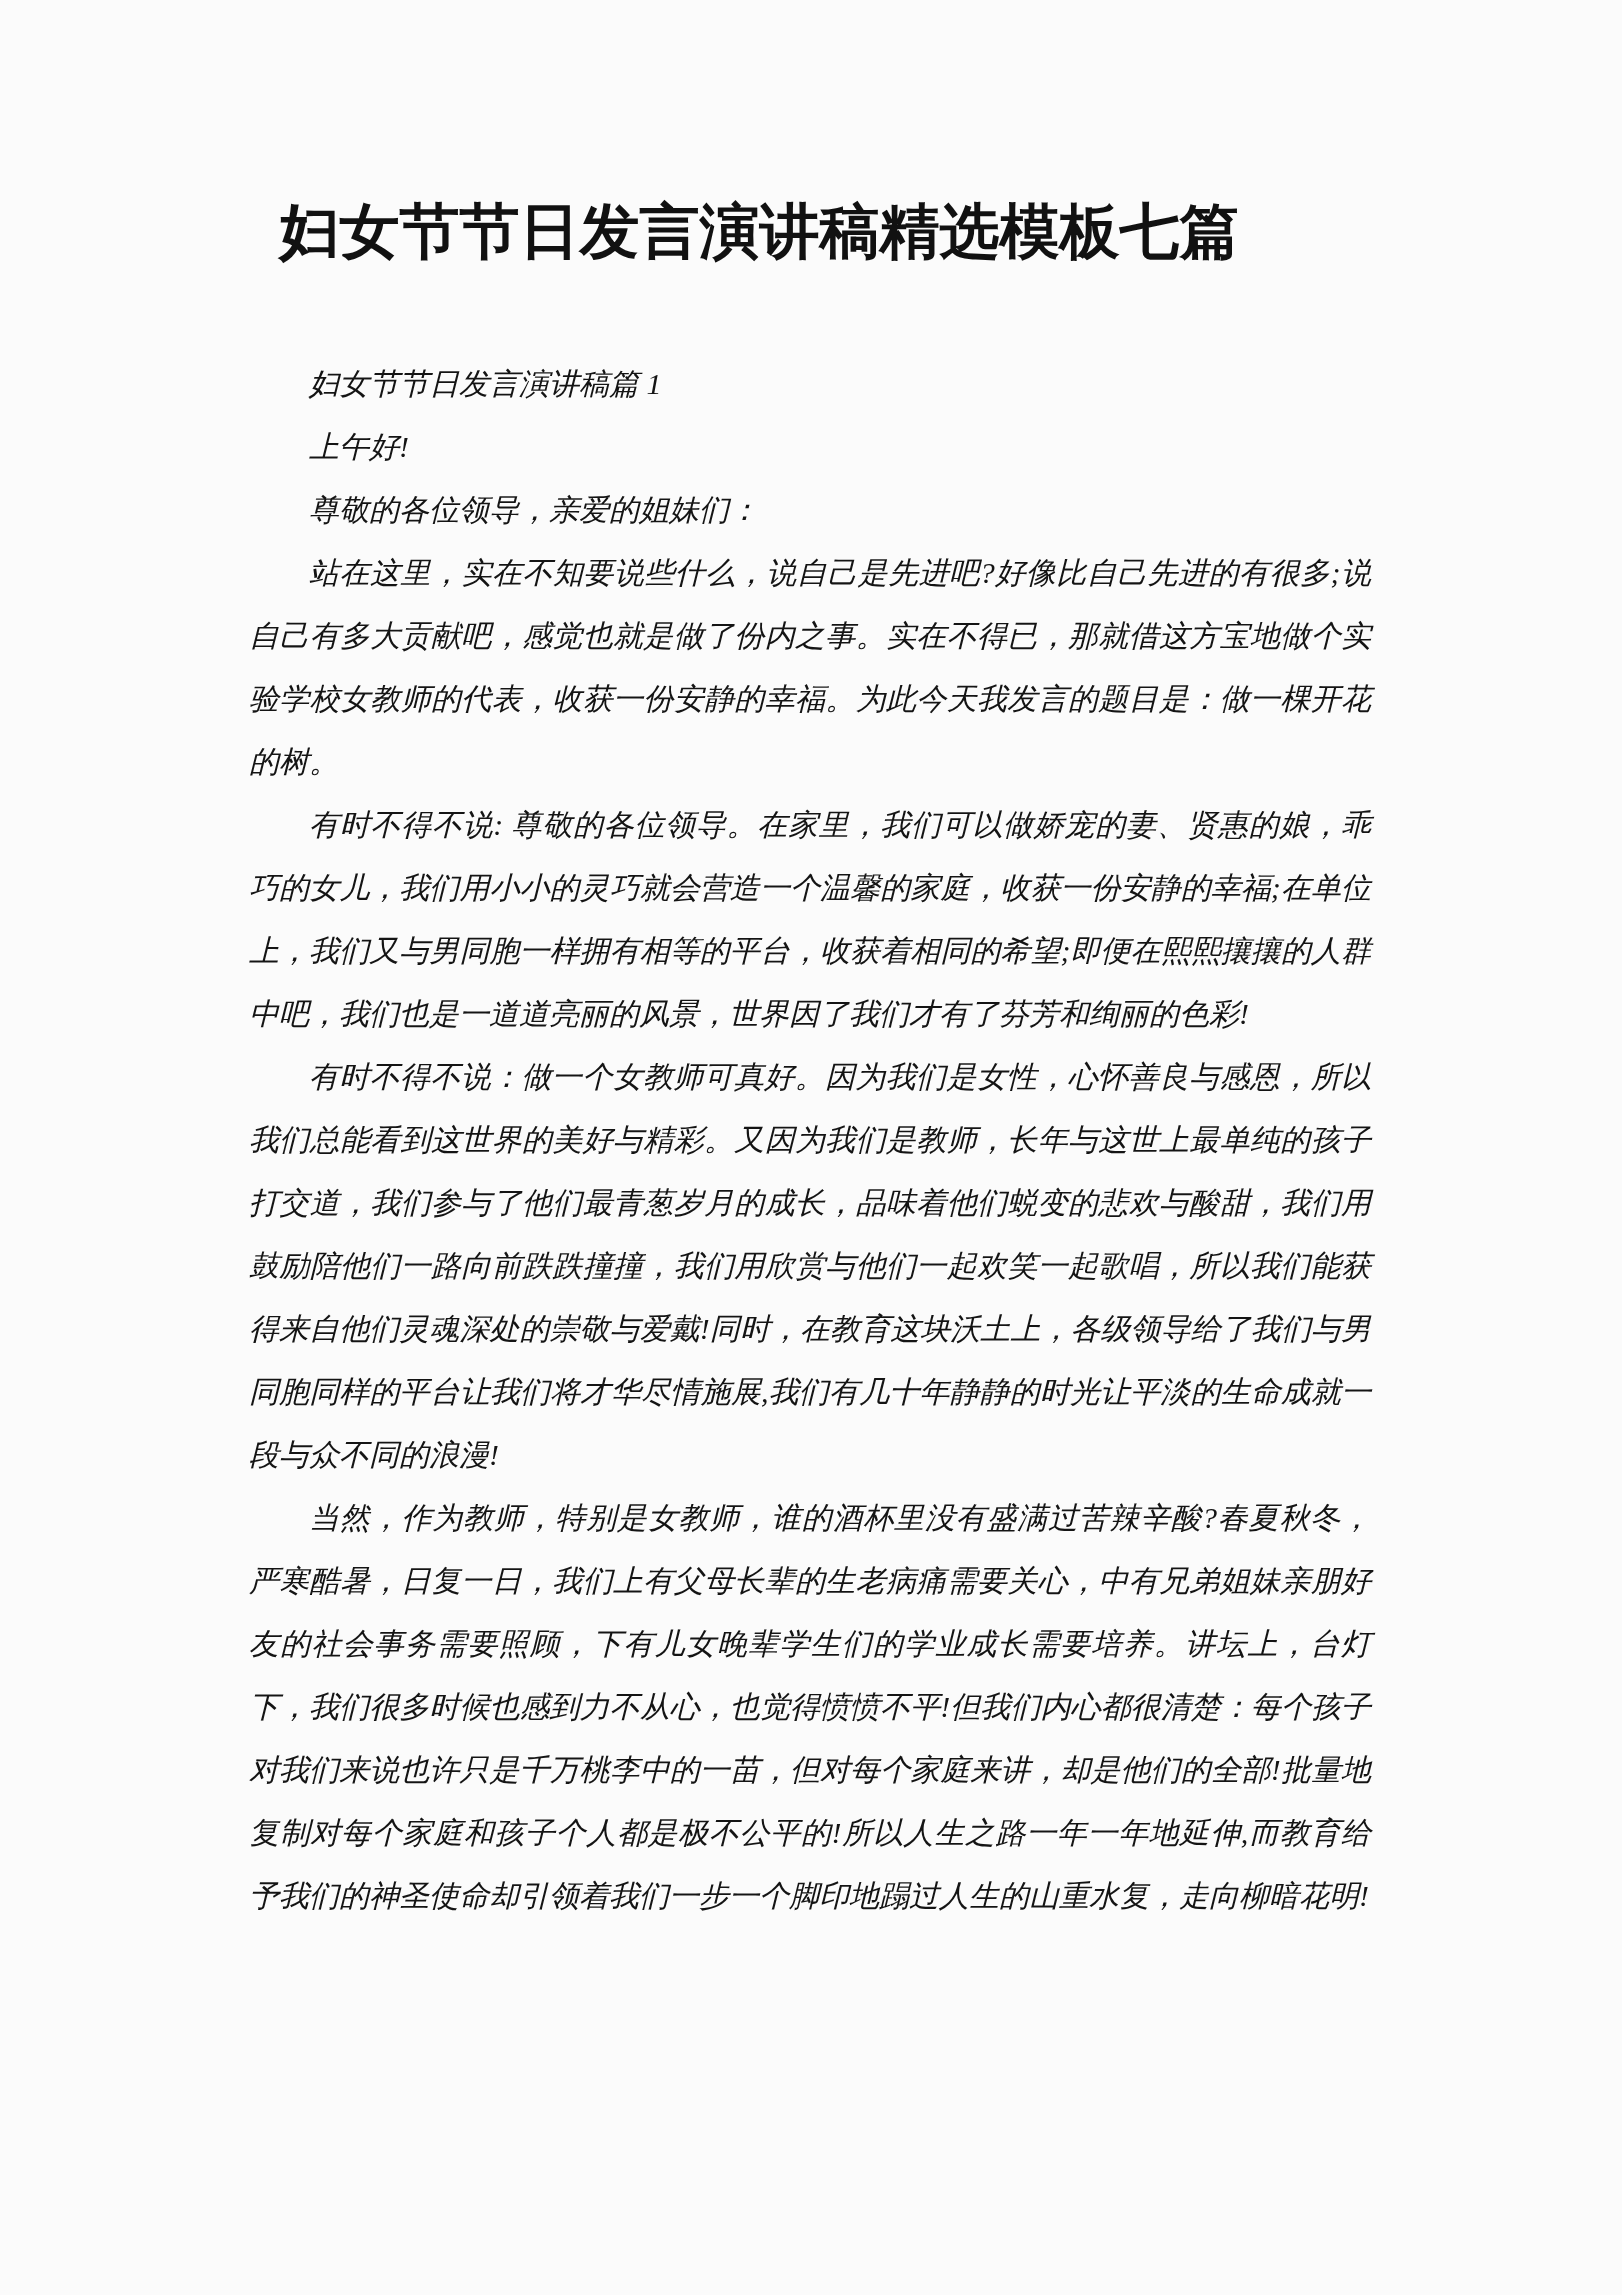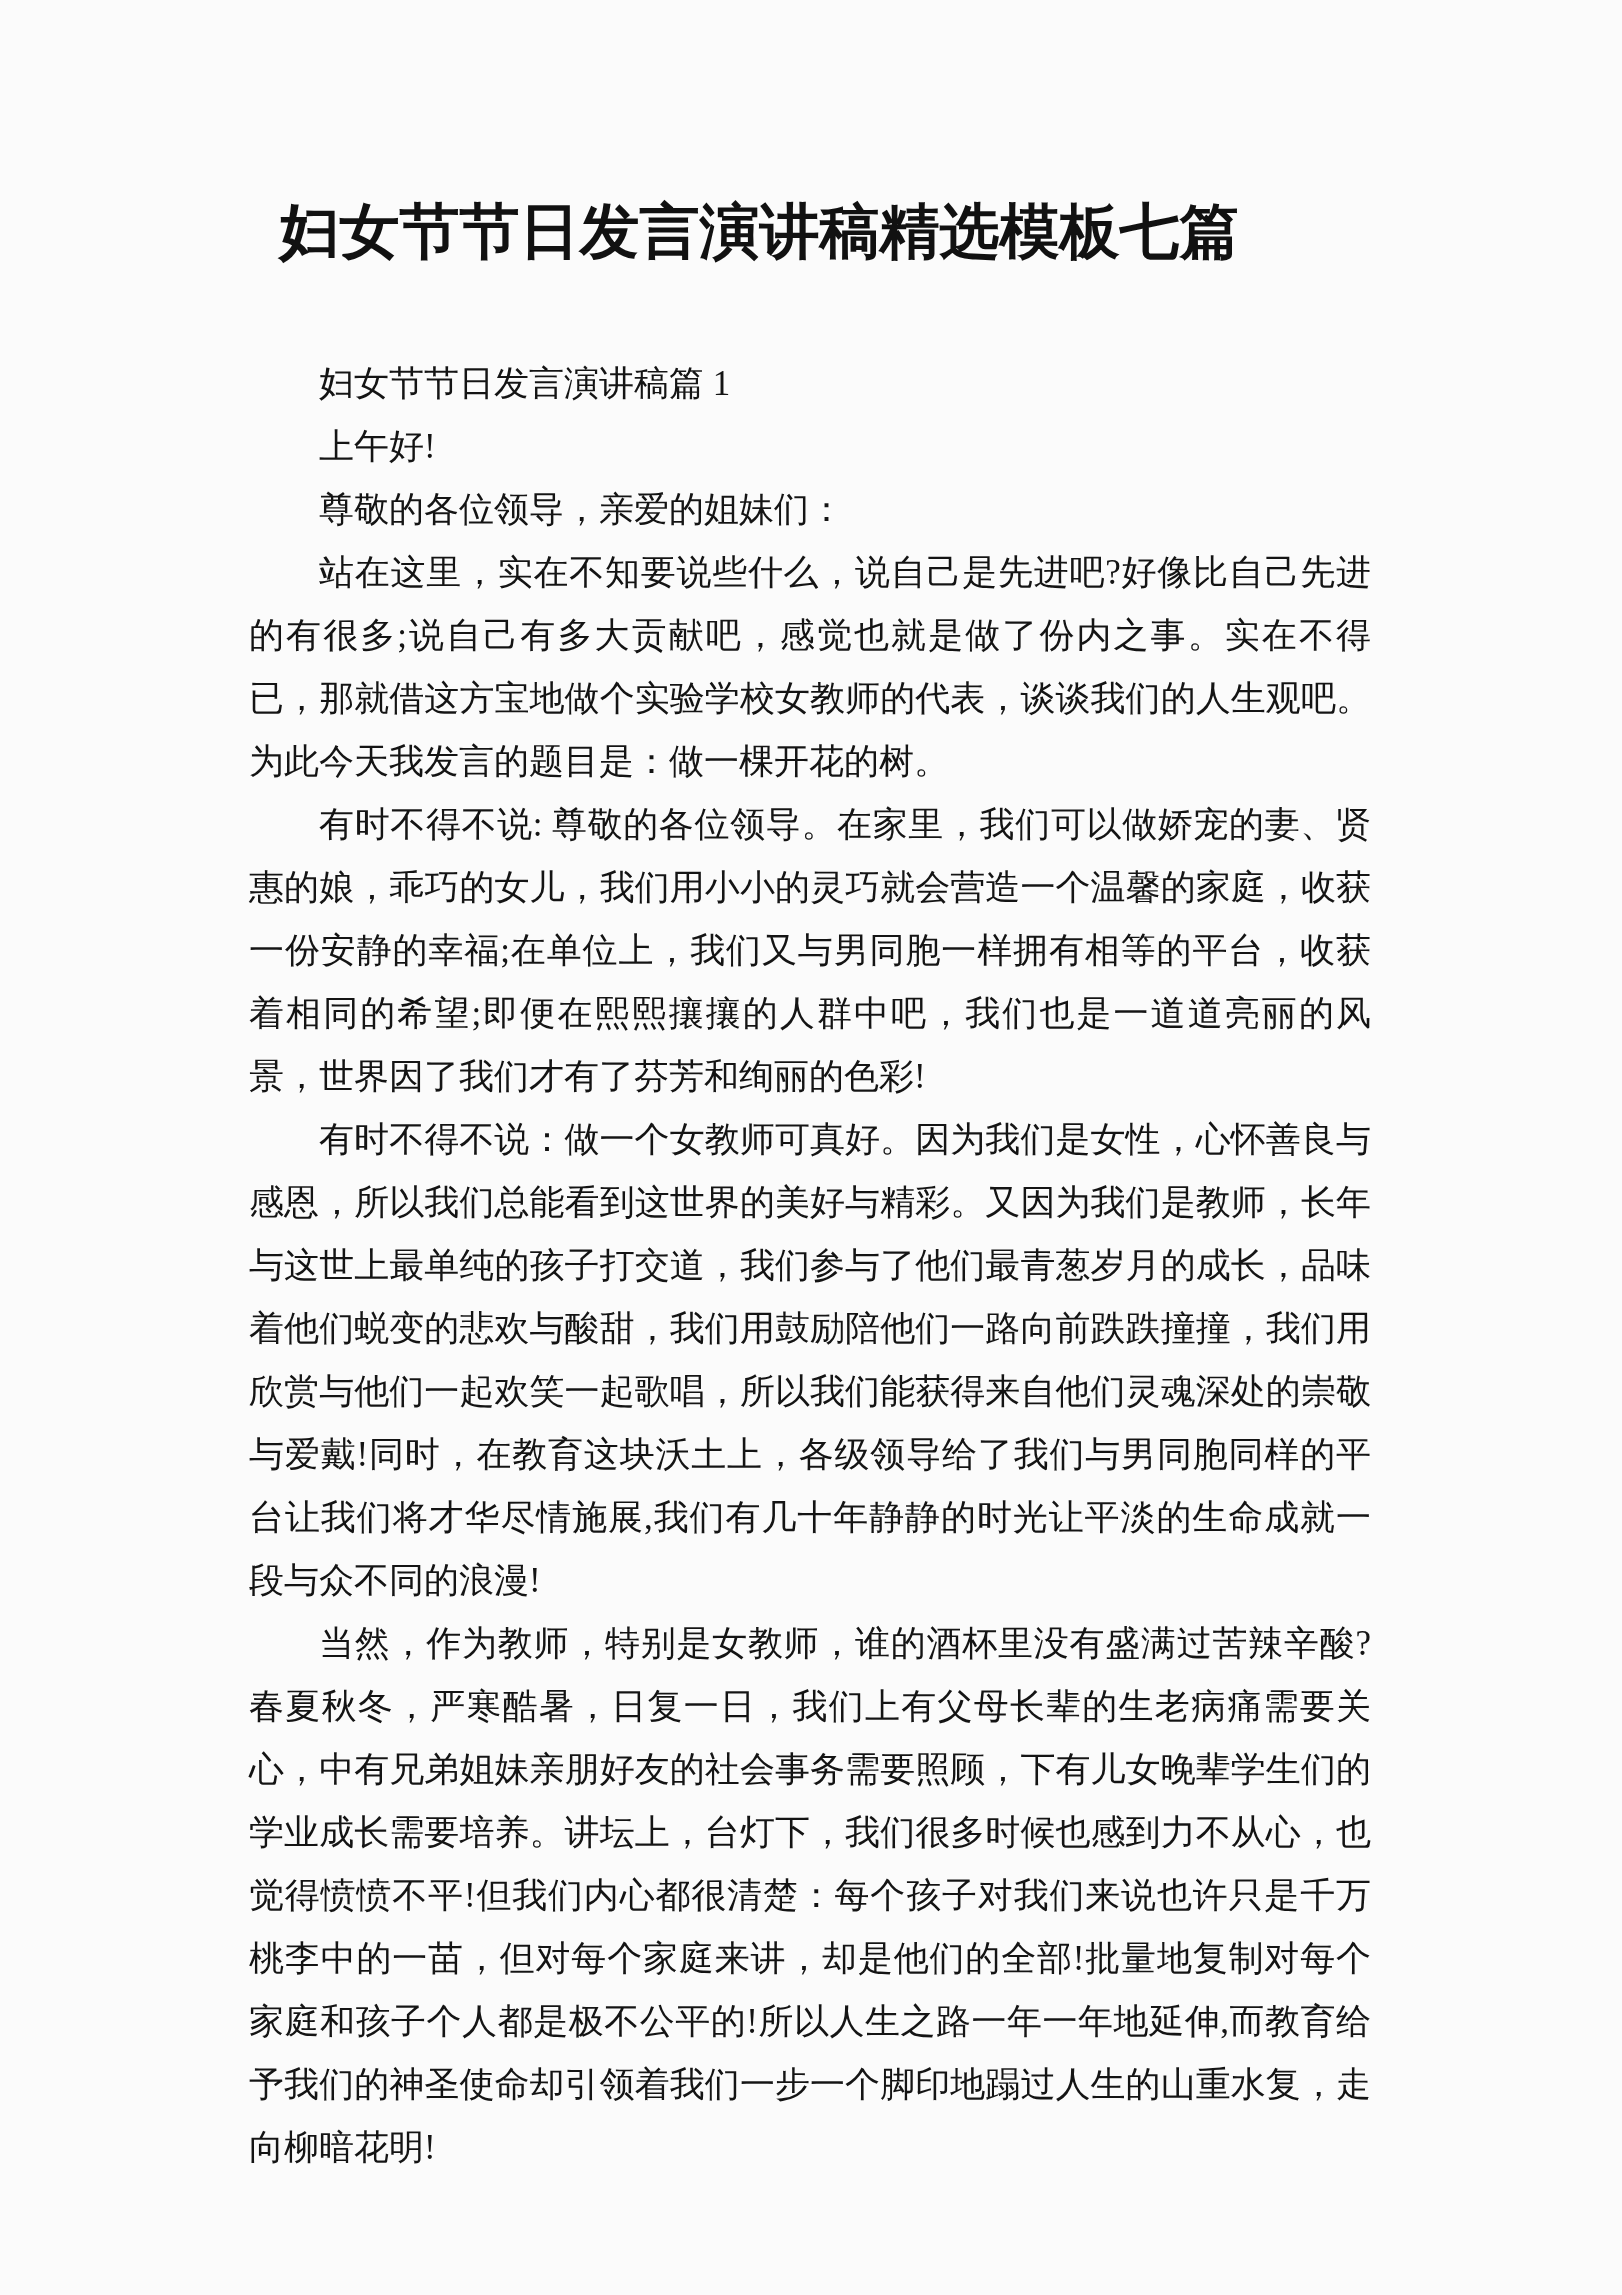--- a/index.html
+++ b/index.html
@@ -29,39 +29,40 @@
     font-weight: bold;
     text-align: center;
     position: relative;
     left: -52px;
     color: #111111;
     letter-spacing: 0;
     white-space: nowrap;
   }
   .content {
     margin: 79px 252px 0 249px;
-    font-size: 35px;
+    font-size: 30px;
     line-height: 63px;
     text-align: justify;
     color: #141414;
+    font-style: italic;
   }
   .content p {
     margin: 0;
     padding: 0;
     text-indent: 2em;
   }
 </style>
 </head>
 <body>
 
 <div class="page">
   <h1 class="title">妇女节节日发言演讲稿精选模板七篇</h1>
   <div class="content">
     <p>妇女节节日发言演讲稿篇 1</p>
     <p>上午好!</p>
     <p>尊敬的各位领导，亲爱的姐妹们：</p>
-    <p>站在这里，实在不知要说些什么，说自己是先进吧?好像比自己先进的有很多;说自己有多大贡献吧，感觉也就是做了份内之事。实在不得已，那就借这方宝地做个实验学校女教师的代表，谈谈我们的人生观吧。为此今天我发言的题目是：做一棵开花的树。</p>
+    <p>站在这里，实在不知要说些什么，说自己是先进吧?好像比自己先进的有很多;说自己有多大贡献吧，感觉也就是做了份内之事。实在不得已，那就借这方宝地做个实验学校女教师的代表，收获一份安静的幸福。为此今天我发言的题目是：做一棵开花的树。</p>
     <p>有时不得不说: 尊敬的各位领导。在家里，我们可以做娇宠的妻、贤惠的娘，乖巧的女儿，我们用小小的灵巧就会营造一个温馨的家庭，收获一份安静的幸福;在单位上，我们又与男同胞一样拥有相等的平台，收获着相同的希望;即便在熙熙攘攘的人群中吧，我们也是一道道亮丽的风景，世界因了我们才有了芬芳和绚丽的色彩!</p>
     <p>有时不得不说：做一个女教师可真好。因为我们是女性，心怀善良与感恩，所以我们总能看到这世界的美好与精彩。又因为我们是教师，长年与这世上最单纯的孩子打交道，我们参与了他们最青葱岁月的成长，品味着他们蜕变的悲欢与酸甜，我们用鼓励陪他们一路向前跌跌撞撞，我们用欣赏与他们一起欢笑一起歌唱，所以我们能获得来自他们灵魂深处的崇敬与爱戴!同时，在教育这块沃土上，各级领导给了我们与男同胞同样的平台让我们将才华尽情施展,我们有几十年静静的时光让平淡的生命成就一段与众不同的浪漫!</p>
     <p>当然，作为教师，特别是女教师，谁的酒杯里没有盛满过苦辣辛酸?春夏秋冬，严寒酷暑，日复一日，我们上有父母长辈的生老病痛需要关心，中有兄弟姐妹亲朋好友的社会事务需要照顾，下有儿女晚辈学生们的学业成长需要培养。讲坛上，台灯下，我们很多时候也感到力不从心，也觉得愤愤不平!但我们内心都很清楚：每个孩子对我们来说也许只是千万桃李中的一苗，但对每个家庭来讲，却是他们的全部!批量地复制对每个家庭和孩子个人都是极不公平的!所以人生之路一年一年地延伸,而教育给予我们的神圣使命却引领着我们一步一个脚印地蹋过人生的山重水复，走向柳暗花明!</p>
   </div>
 </div>
 
 
 </body></html>

